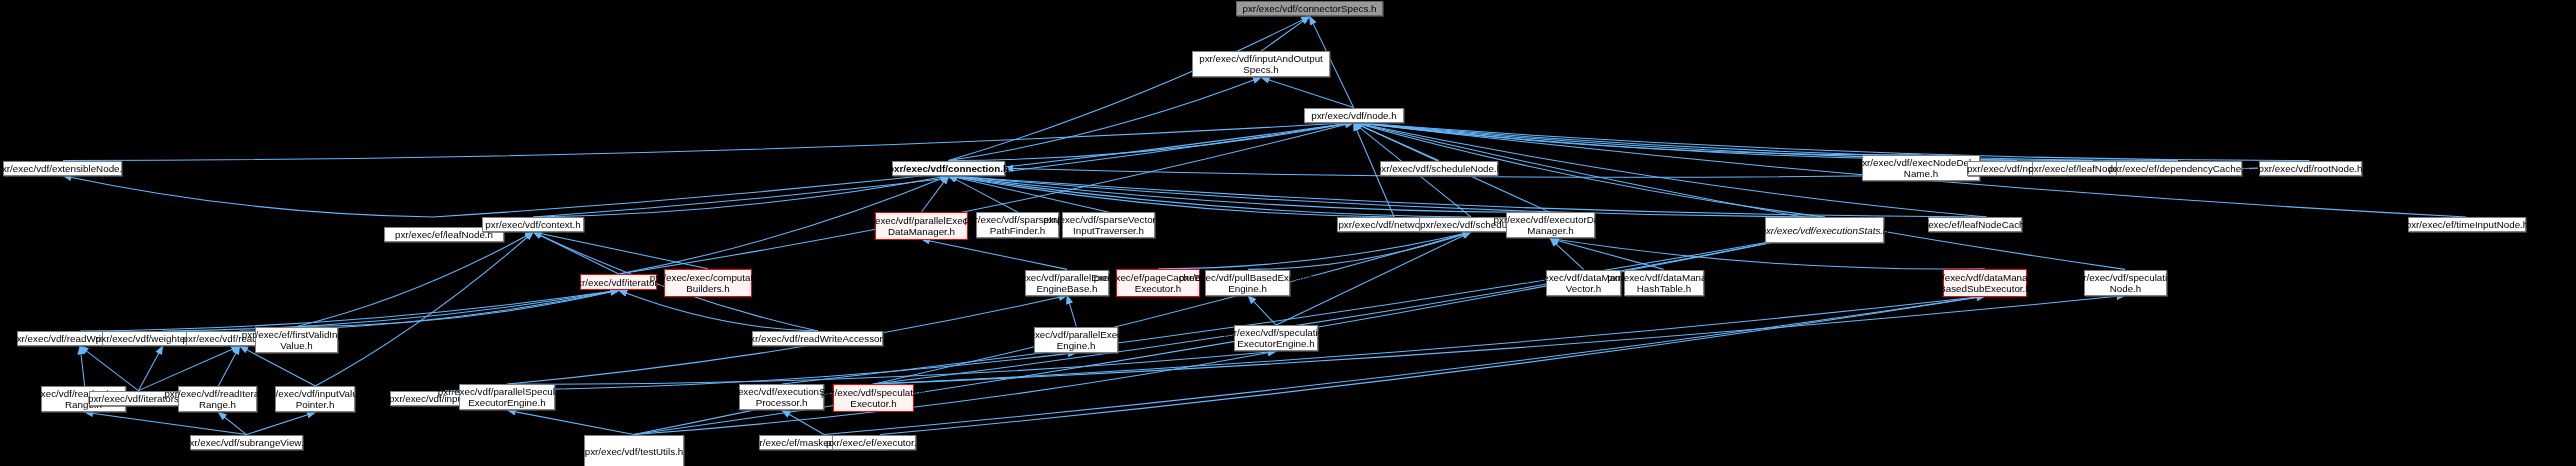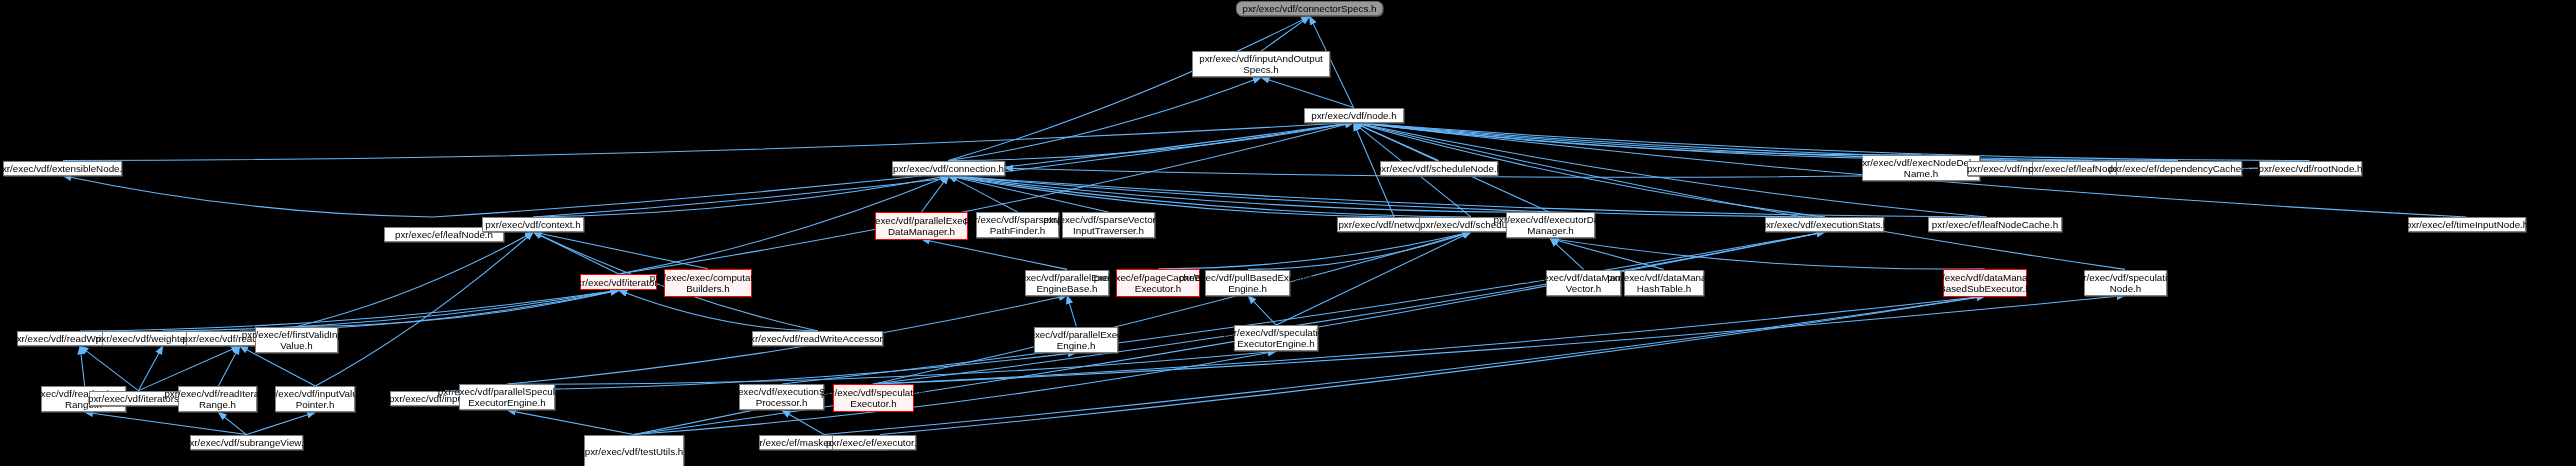--- a/index.html
+++ b/index.html
@@ -121,47 +121,47 @@
       <path d="M966,663 Q1874.5,536.5 2783,354" stroke="#63b8ff" stroke-width="1.6" fill="none" marker-end="url(#ah)"></path>
       <path d="M1332,586 Q2179.5,547 3027,452" stroke="#63b8ff" stroke-width="1.6" fill="none" marker-end="url(#ah)"></path>
       <path d="M1256,663 Q2141.5,585.5 3027,452" stroke="#63b8ff" stroke-width="1.6" fill="none" marker-end="url(#ah)"></path>
       <path d="M1342,663 Q2184.5,585.5 3027,452" stroke="#63b8ff" stroke-width="1.6" fill="none" marker-end="url(#ah)"></path>
       <path d="M1332,586 Q2286.5,546.5 3241,451" stroke="#63b8ff" stroke-width="1.6" fill="none" marker-end="url(#ah)"></path>
       <path d="M966,663 Q1604.5,536.5 2243,354" stroke="#63b8ff" stroke-width="1.6" fill="none" marker-end="url(#ah)"></path>
       <path d="M966,663 Q869.5,644.5 773,626" stroke="#63b8ff" stroke-width="1.6" fill="none" marker-end="url(#ah)"></path>
       <path d="M966,663 Q1456,627.5 1946,536" stroke="#63b8ff" stroke-width="1.6" fill="none" marker-end="url(#ah)"></path>
       <path d="M1256,663 Q1224,644.5 1192,626" stroke="#63b8ff" stroke-width="1.6" fill="none" marker-end="url(#ah)"></path>
     </svg>
-<div class="node root" style="left: 1236px; top: 1.3px; width: 147px; height: 15px; border-radius: 6px;">pxr/exec/vdf/connectorSpecs.h</div>
+<div class="node root" style="left: 1236px; top: 1.3px; width: 147px; height: 15px;">pxr/exec/vdf/connectorSpecs.h</div>
     <div class="node" style="left: 1192px; top: 51px; width: 138px; height: 26px;">pxr/exec/vdf/inputAndOutput
 Specs.h</div>
     <div class="node" style="left: 1304px; top: 108px; width: 100px; height: 15px;">pxr/exec/vdf/node.h</div>
     <div class="node" style="left: 2.6px; top: 161px; width: 119px; height: 15px;">pxr/exec/vdf/extensibleNode.h</div>
-    <div class="node" style="left: 892px; top: 161px; width: 113px; height: 15px;">pxr/exec/vdf/connection.h</div>
+    <div class="node" style="left: 892px; top: 161px; width: 113px; height: 15px; font-weight: bold;">pxr/exec/vdf/connection.h</div>
     <div class="node" style="left: 1380px; top: 161px; width: 118px; height: 15px;">pxr/exec/vdf/scheduleNode.h</div>
     <div class="node" style="left: 1862px; top: 155px; width: 118px; height: 26px;">pxr/exec/vdf/execNodeDebug
 Name.h</div>
     <div class="node" style="left: 1967px; top: 161px; width: 100px; height: 15px;">pxr/exec/vdf/nodeSet.h</div>
     <div class="node" style="left: 2032px; top: 161px; width: 123px; height: 15px;">pxr/exec/ef/leafNodeIndexer.h</div>
     <div class="node" style="left: 2116px; top: 161px; width: 126px; height: 15px;">pxr/exec/ef/dependencyCache.h</div>
     <div class="node" style="left: 2259px; top: 161px; width: 103px; height: 15px; text-align: right;">pxr/exec/vdf/rootNode.h</div>
     <div class="node" style="left: 384px; top: 227px; width: 120px; height: 15px;">pxr/exec/ef/leafNode.h</div>
     <div class="node" style="left: 482px; top: 217px; width: 102px; height: 15px;">pxr/exec/vdf/context.h</div>
     <div class="node highlight" style="left: 875px; top: 212px; width: 93px; height: 27.5px;">pxr/exec/vdf/parallelExecutor
 DataManager.h</div>
     <div class="node" style="left: 976px; top: 212px; width: 83px; height: 26px;">pxr/exec/vdf/sparseInput
 PathFinder.h</div>
     <div class="node" style="left: 1062px; top: 212px; width: 93px; height: 26px;">pxr/exec/vdf/sparseVectorized
 InputTraverser.h</div>
     <div class="node" style="left: 1337px; top: 217px; width: 115px; height: 15px;">pxr/exec/vdf/networkUtil.h</div>
     <div class="node" style="left: 1419px; top: 217px; width: 105px; height: 15px;">pxr/exec/vdf/schedule.h</div>
     <div class="node" style="left: 1506px; top: 212px; width: 89px; height: 26px;">pxr/exec/vdf/executorData
 Manager.h</div>
-    <div class="node" style="left: 1765px; top: 217px; width: 119px; height: 15px;">pxr/exec/vdf/executionStats.h</div>
-    <div class="node" style="left: 1928px; top: 217px; width: 134px; height: 15px;">pxr/exec/ef/leafNodeCache.h</div>
+    <div class="node" style="left: 1765px; top: 217px; width: 119px; height: 26px; font-style: italic;">pxr/exec/vdf/executionStats.h</div>
+    <div class="node" style="left: 1928px; top: 217px; width: 94px; height: 15px;">pxr/exec/ef/leafNodeCache.h</div>
     <div class="node" style="left: 2408px; top: 217px; width: 118px; height: 15px;">pxr/exec/ef/timeInputNode.h</div>
     <div class="node highlight" style="left: 580px; top: 274px; width: 77px; height: 16.4px;">pxr/exec/vdf/iterator.h</div>
     <div class="node highlight" style="left: 664px; top: 269px; width: 88px; height: 27.5px;">pxr/exec/exec/computation
 Builders.h</div>
     <div class="node" style="left: 1025px; top: 270px; width: 84px; height: 26px;">pxr/exec/vdf/parallelExecutor
 EngineBase.h</div>
     <div class="node highlight" style="left: 1116px; top: 269px; width: 84px; height: 27.5px;">pxr/exec/ef/pageCacheBased
 Executor.h</div>
     <div class="node" style="left: 1205px; top: 270px; width: 85px; height: 26px;">pxr/exec/vdf/pullBasedExecutor
 Engine.h</div>

